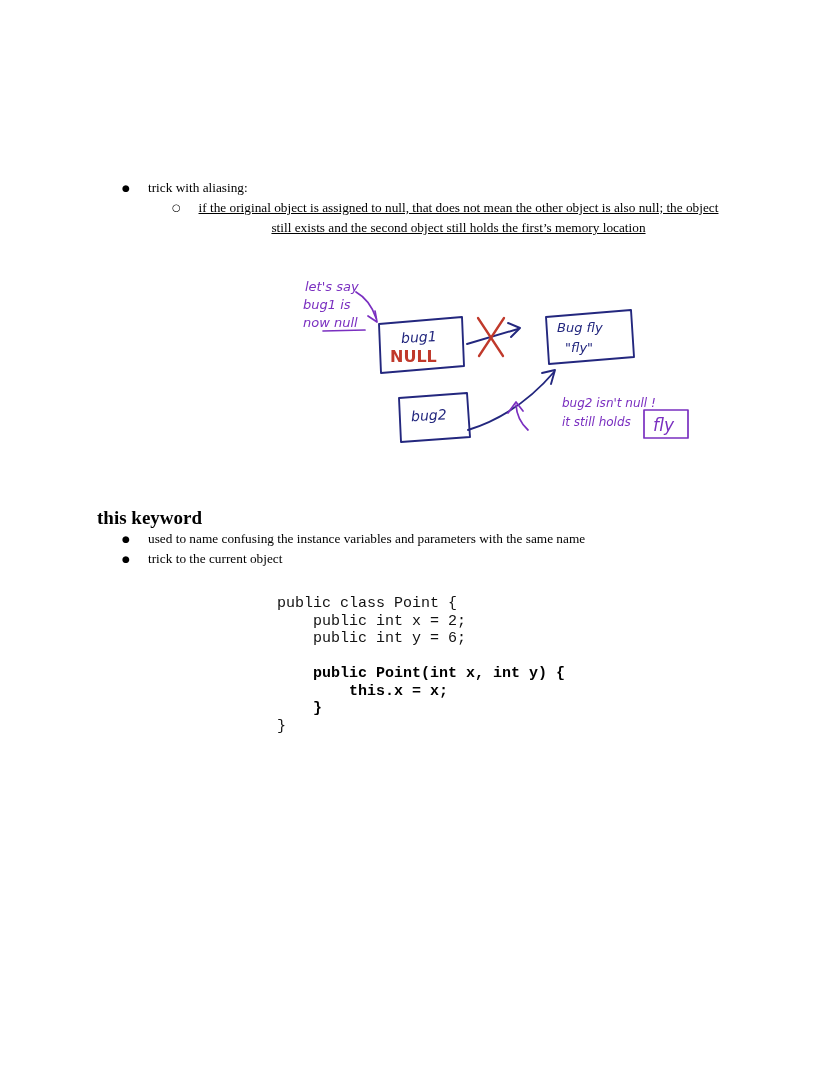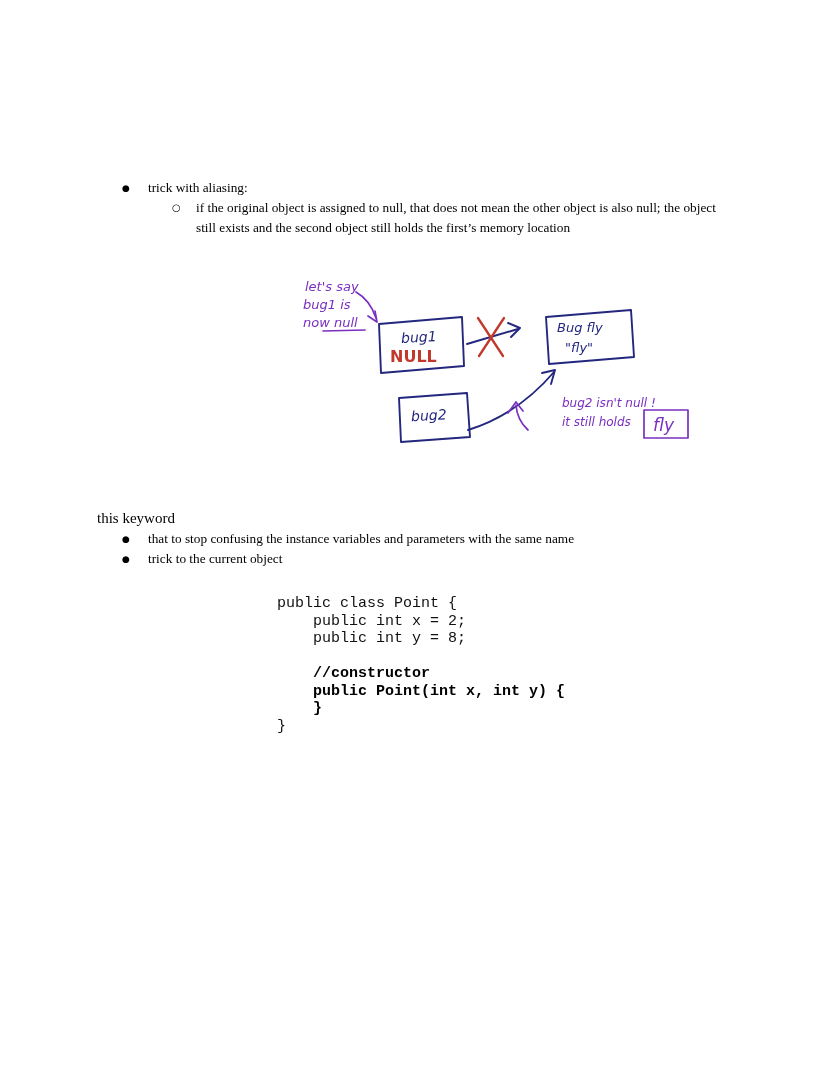--- a/index.html
+++ b/index.html
@@ -18,26 +18,26 @@
   .bullet-row { display:flex; align-items:flex-start; font-size:13.3px; line-height:20px; }
   .bullet-row .marker {
     flex:0 0 auto;
     font-size:9px; line-height:20px;
     font-family:"DejaVu Sans", sans-serif;
   }
   .lvl1 { padding-left:25px; }
   .lvl1 .marker { width:26px; }
   .lvl2 { padding-left:75px; }
   .lvl2 .marker { width:24px; font-size:10px; }
-  .btext { flex:0 1 auto; }
-  .btext.wide { width:525px; }
+  .btext { flex:0 1 auto;text-align:center; }
+  .btext.wide { width:525px;text-decoration:underline; }
   
   .heading {
     position:absolute;
-    font-size:15px; font-weight:normal; line-height:18px;
+    font-size:19px; font-weight:bold; line-height:18px;
   }
   
   .code {
     position:absolute;
     font-family:"Liberation Mono", monospace;
     font-size:15px;
   }
   .code-line {
     white-space:pre;
     height:17.5px; line-height:17.5px;
@@ -121,32 +121,32 @@
       <rect class="stroke-purple" x="349" y="138" width="44" height="28"></rect>
       <text class="hw purple-t" x="358" y="159" font-size="17">fly</text>
     </g>
   </svg>
 
   <div class="heading" style="left:97px; top:509px;">this keyword</div>
 
   <div class="section" style="left:97px; top:529px; width:640px;">
     <div class="bullet-row lvl1">
       <span class="marker">●</span>
-      <span class="btext">that to stop confusing the instance variables and parameters with the same name</span>
+      <span class="btext">used to name confusing the instance variables and parameters with the same name</span>
     </div>
     <div class="bullet-row lvl1">
       <span class="marker">●</span>
       <span class="btext">trick to the current object</span>
     </div>
   </div>
 
   <div class="code" style="left:277px; top:595px;">
     <div class="code-line">public class Point {</div>
     <div class="code-line">    public int x = 2;</div>
-    <div class="code-line">    public int y = 8;</div>
+    <div class="code-line">    public int y = 6;</div>
     <div class="code-line"></div>
-    <div class="code-line bold">    //constructor</div>
     <div class="code-line bold">    public Point(int x, int y) {</div>
+    <div class="code-line bold">        this.x = x;</div>
     <div class="code-line bold">    }</div>
     <div class="code-line">}</div>
   </div>
 
 </div>
 
 </body></html>

